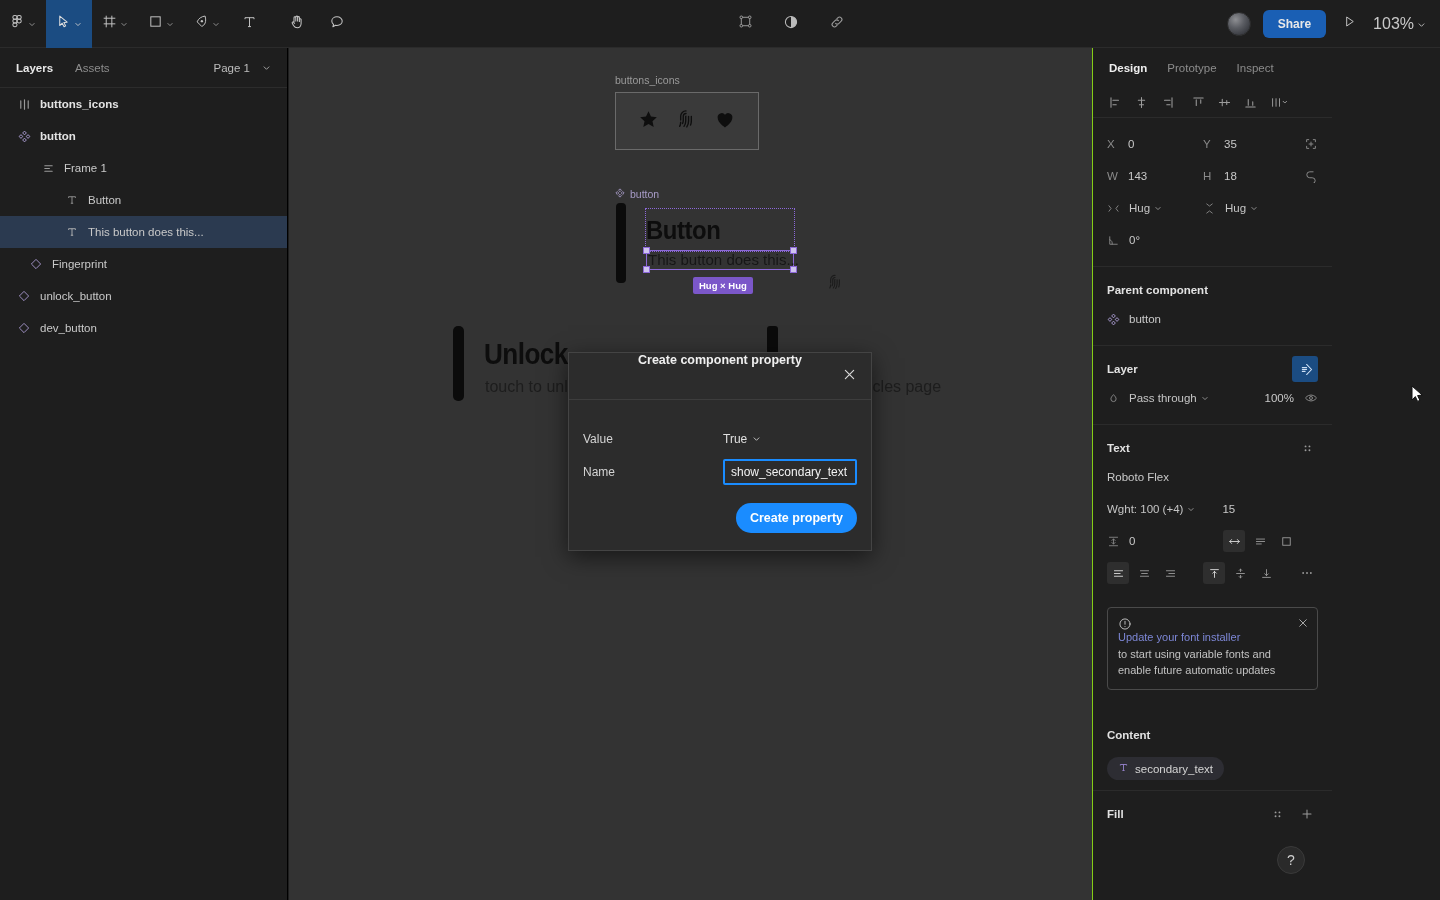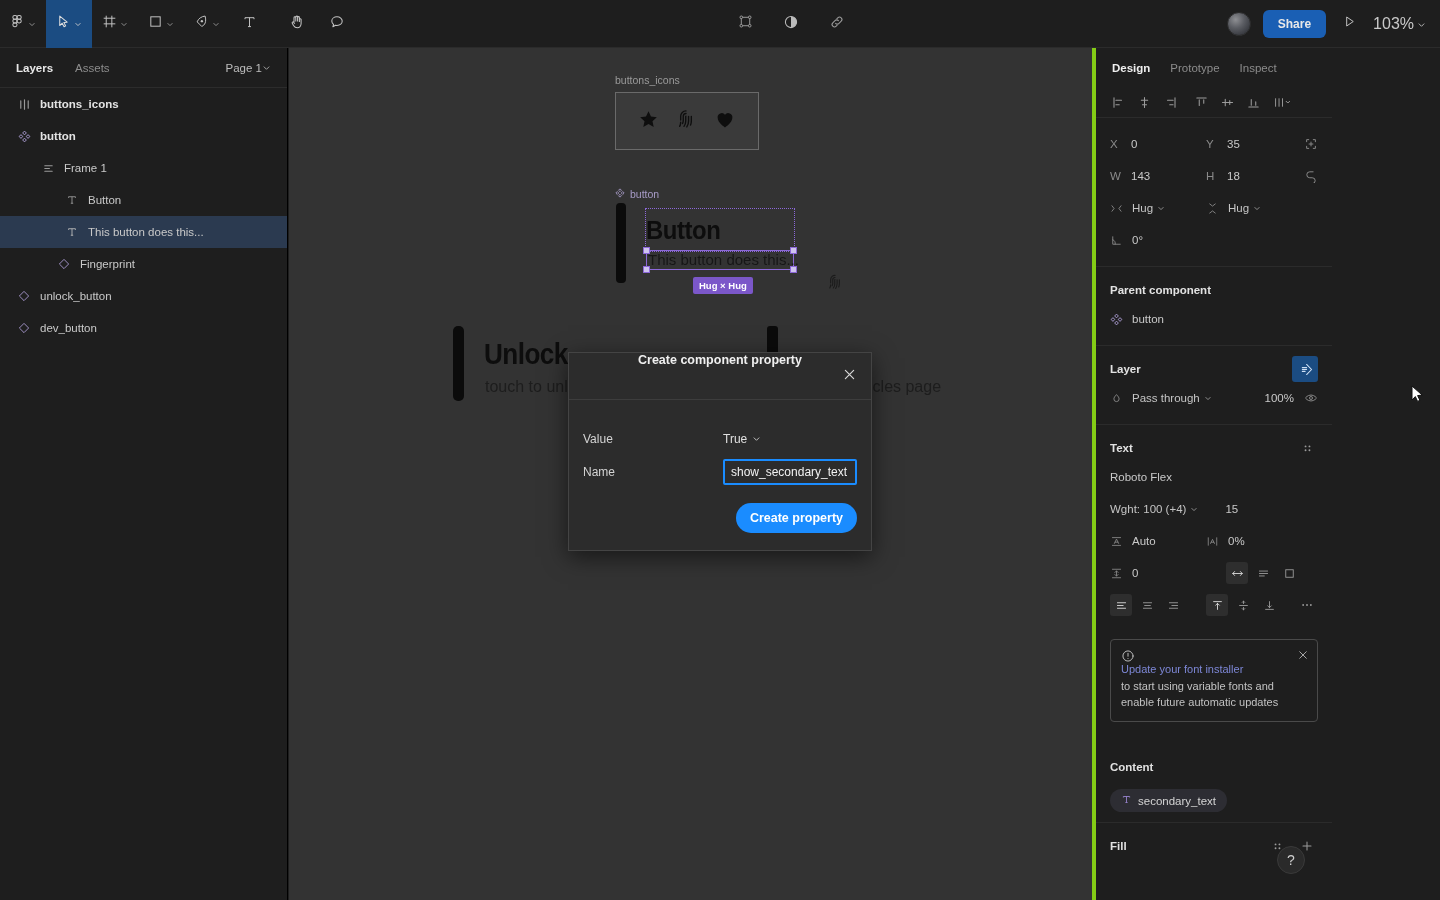--- a/index.html
+++ b/index.html
@@ -50,21 +50,21 @@
     position: absolute; top: 48px; left: 0; width: 288px; height: 852px;
     background: #1e1e1e; border-right: 1px solid #000;
   }
   #left-tabs {
     height: 40px; display: flex; align-items: center; padding: 0 16px;
     border-bottom: 1px solid #2c2c2c; gap: 22px;
   }
   .lt-tab { font-size: 11.5px; color: #8c8c8c; cursor: pointer; }
   .lt-tab.active { color: #e8e8e8; font-weight: bold; }
   #page-select {
-    margin-left: auto; display: flex; align-items: center; gap: 0;
+    margin-left: auto; display: flex; align-items: center; gap: 12px;
     font-size: 11.5px; color: #bdbdbd; cursor: pointer;
   }
   .layer-row {
     height: 32px; display: flex; align-items: center; gap: 8px;
     font-size: 11.5px; color: #c9c9c9; cursor: pointer; padding-right: 8px;
   }
   .layer-row.selected { background: #2b3a50; }
   .layer-row.bold { font-weight: bold; color: #e4e4e4; }
   .layer-icon {
     width: 16px; height: 16px; flex: 0 0 16px;
@@ -175,21 +175,21 @@
   #create-btn {
     position: absolute; right: 14px; bottom: 17px;
     background: #1a8cff; color: #fff; border: none; border-radius: 15px;
     font-size: 12.5px; font-weight: bold; padding: 8px 14px; cursor: pointer;
     font-family: "Liberation Sans", sans-serif;
   }
 
   
   #right-panel {
     position: absolute; top: 48px; right: 0; width: 240px; height: 852px;
-    background: #1e1e1e; border-left: 4px solid #84cc16; overflow: hidden;
+    background: #1e1e1e; border-left: 1px solid #84cc16; overflow: hidden;
   }
   #rp-tabs {
     height: 40px; display: flex; align-items: center; gap: 20px; padding: 0 16px;
   }
   .rp-tab { font-size: 11.5px; color: #8c8c8c; cursor: pointer; }
   .rp-tab.active { color: #eee; font-weight: bold; }
   #align-row {
     height: 30px; display: flex; align-items: center; gap: 2px;
     padding: 0 10px; border-bottom: 1px solid #2b2b2b;
   }
@@ -448,21 +448,21 @@
 
       <div class="layer-row selected" style="padding-left:64px">
         <span class="layer-icon">
           <svg width="12" height="12" viewBox="0 0 14 14" stroke="currentColor" stroke-width="1.05" fill="none">
             <path d="M3 3.2h8M7 3.2v7.6M5.6 10.8h2.8M3 3.2v1.3M11 3.2v1.3"></path>
           </svg>
         </span>
         <span>This button does this...</span>
       </div>
 
-      <div class="layer-row" style="padding-left:56px">
+      <div class="layer-row" style="padding-left:28px">
         <span class="layer-icon">
           <svg width="12" height="12" viewBox="0 0 14 14" stroke="#a99ad0" stroke-width="1.05" fill="none">
             <path d="M7 1.6L12.4 7 7 12.4 1.6 7z"></path>
           </svg>
         </span>
         <span>Fingerprint</span>
       </div>
 
       <div class="layer-row" style="padding-left:16px">
         <span class="layer-icon">
@@ -768,38 +768,20 @@
           <svg width="8" height="8" viewBox="0 0 10 10" stroke="#9c9c9c" fill="none" stroke-width="1.1">
               <path d="M2 4l3 3 3-3"></path>
             </svg>
         </span>
         <span style="margin-left:27px;font-size:11.5px;color:#c9c9c9">15</span>
       </div>
       <div class="prow">
         <div class="pcell">
           <span class="picon">
             <svg width="13" height="13" viewBox="0 0 16 16" stroke="currentColor" stroke-width="1.05" fill="none" stroke-linecap="round">
-              <path d="M3 3.2h10M3 12.8h10M5.4 10.4l2.6-5.4 2.6 5.4M6.3 8.8h3.4"></path>
-            </svg>
-          </span>
-          <span class="v">Auto</span>
-        </div>
-        <div class="pcell">
-          <span class="picon">
-            <svg width="13" height="13" viewBox="0 0 16 16" stroke="currentColor" stroke-width="1.05" fill="none" stroke-linecap="round">
-              <path d="M2.8 3.4v9.2M13.2 3.4v9.2M5.6 10.4l2.4-5 2.4 5M6.4 8.9h3.2"></path>
-            </svg>
-          </span>
-          <span class="v">0%</span>
-        </div>
-      </div>
-      <div class="prow">
-        <div class="pcell">
-          <span class="picon">
-            <svg width="13" height="13" viewBox="0 0 16 16" stroke="currentColor" stroke-width="1.05" fill="none" stroke-linecap="round">
               <path d="M3 2.8h10M3 13.2h10M8 5v6M6 6.8L8 4.8l2 2M6 9.2l2 2 2-2"></path>
             </svg>
           </span>
           <span class="v">0</span>
         </div>
         <div style="display:flex;align-items:center;gap:4px;margin-left:20px">
           <div class="icon-btn on">
             <svg width="13" height="13" viewBox="0 0 16 16" stroke="currentColor" stroke-width="1.1" fill="none" stroke-linecap="round">
               <path d="M2.2 8h11.6M4.4 5.6L2.2 8l2.2 2.4M11.6 5.6L13.8 8l-2.2 2.4"></path>
             </svg>

